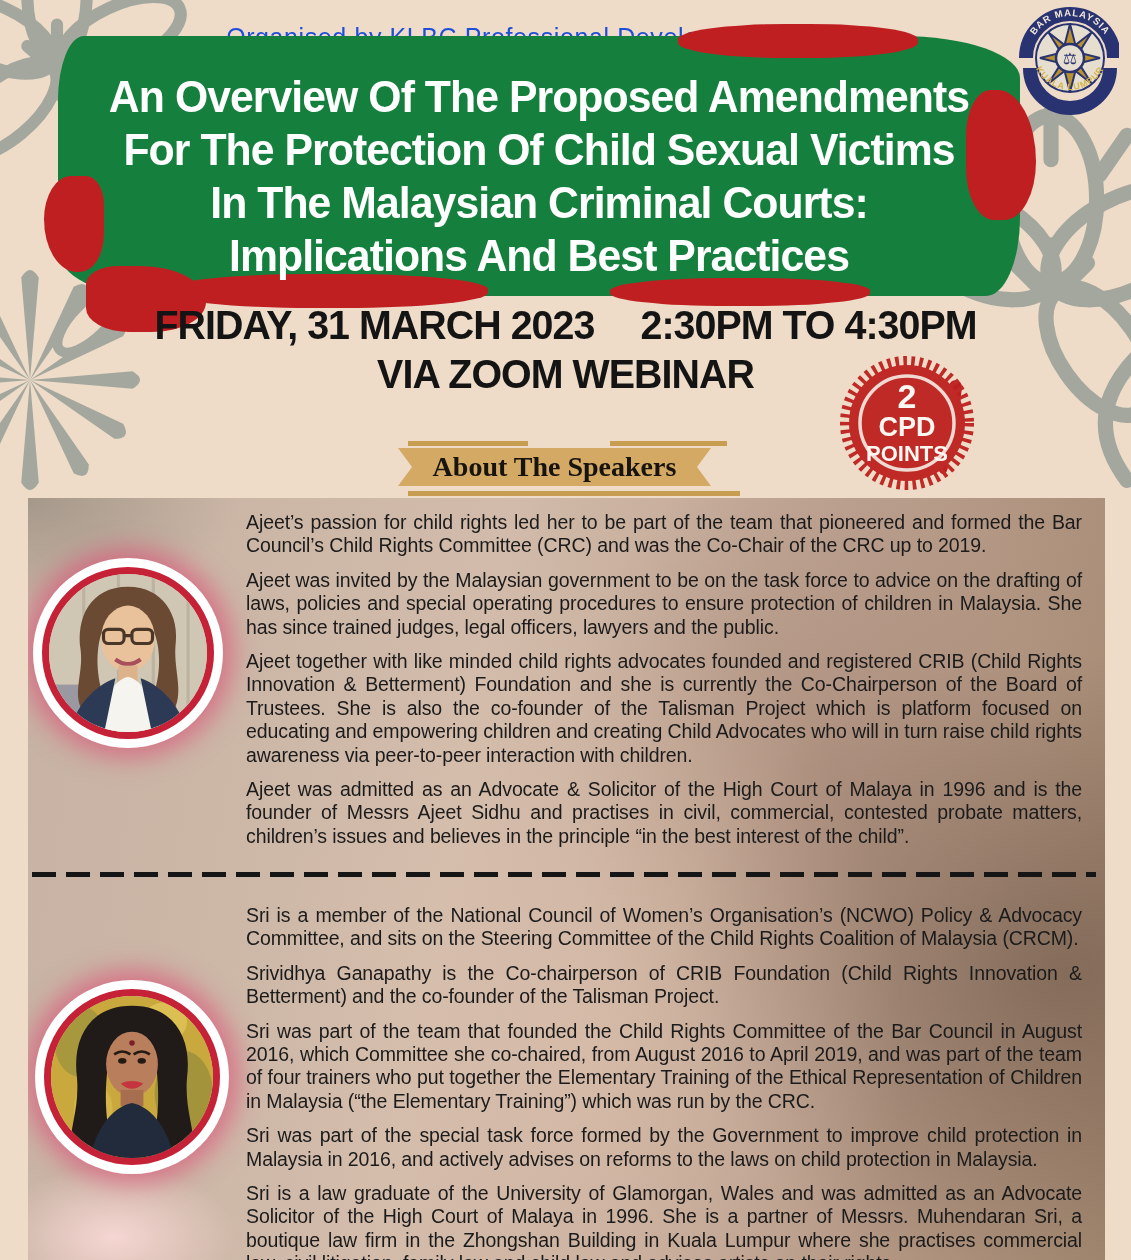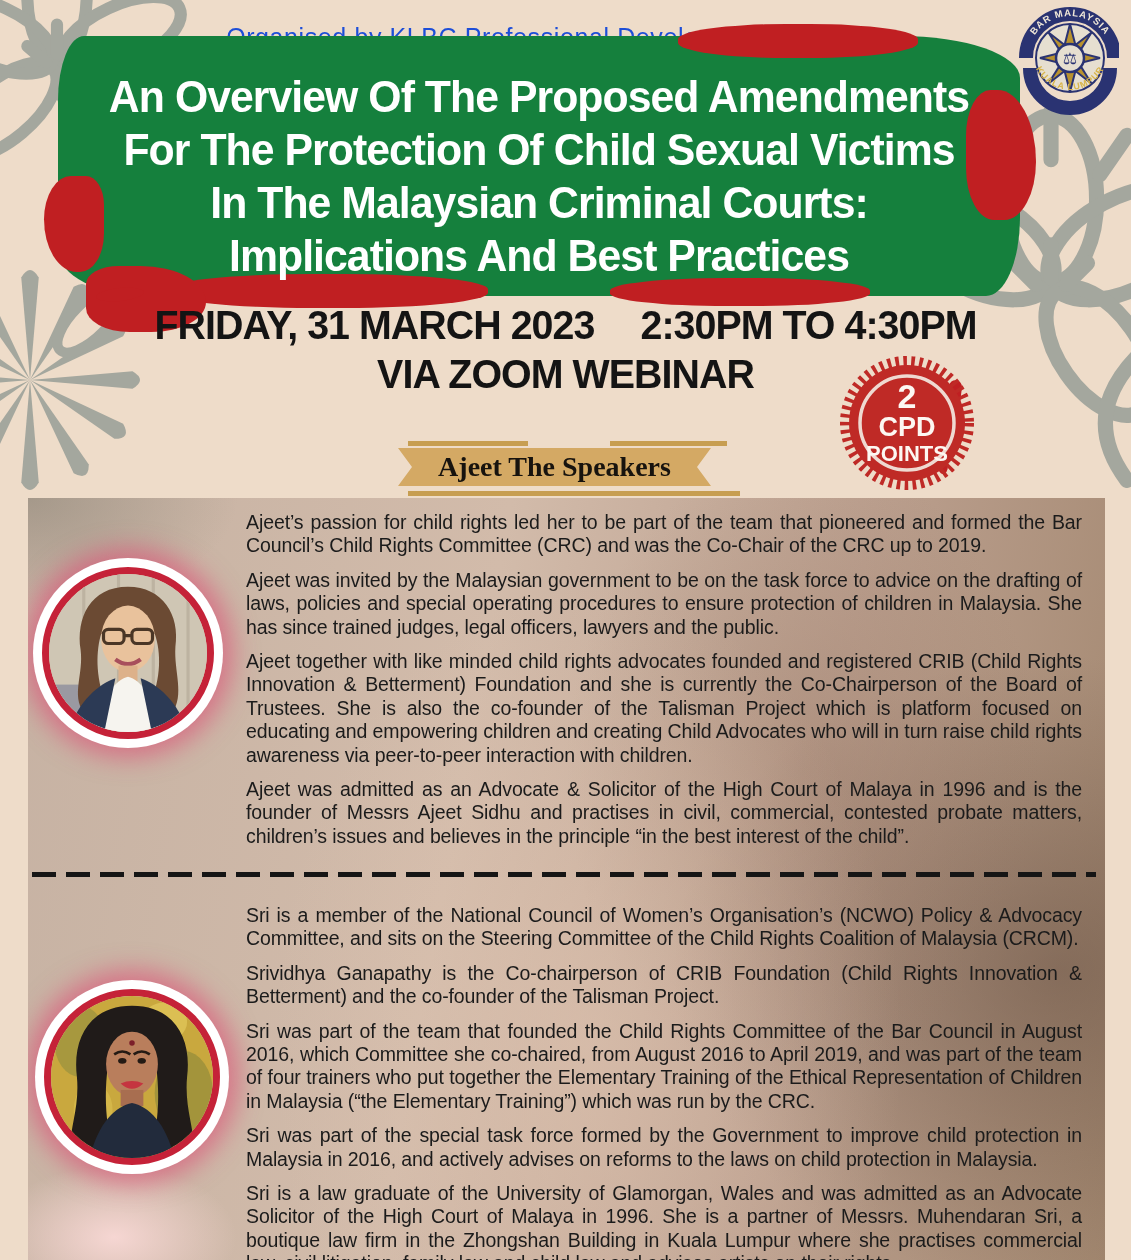--- a/index.html
+++ b/index.html
@@ -203,21 +203,21 @@
       <text x="71" y="56" text-anchor="middle" font-size="34">2</text>
       <text x="71" y="84" text-anchor="middle" font-size="27">CPD</text>
       <text x="71" y="109" text-anchor="middle" font-size="22">POINTS</text>
     </svg>
   </div>
 
   <div class="gold-line gl-tl"></div>
   <div class="gold-line gl-tr"></div>
   <div class="gold-line gl-b"></div>
   <div class="ribbon">
-    <span>Ajeet The Speakers</span>
+    <span>About The Speakers</span>
   </div>
 
   <div class="panel">
 
     <div class="speaker-photo sp-1">
       <div class="photo-ring">
         <svg viewBox="0 0 100 100" preserveAspectRatio="xMidYMid slice">
           <rect width="100" height="100" fill="#cfc6b4"></rect>
           <path d="M22 0V100 M44 0V100 M66 0V100 M88 0V100" stroke="#bdb3a1" stroke-width="2"></path>
           <rect x="0" y="70" width="26" height="30" fill="#9a99a1"></rect>

